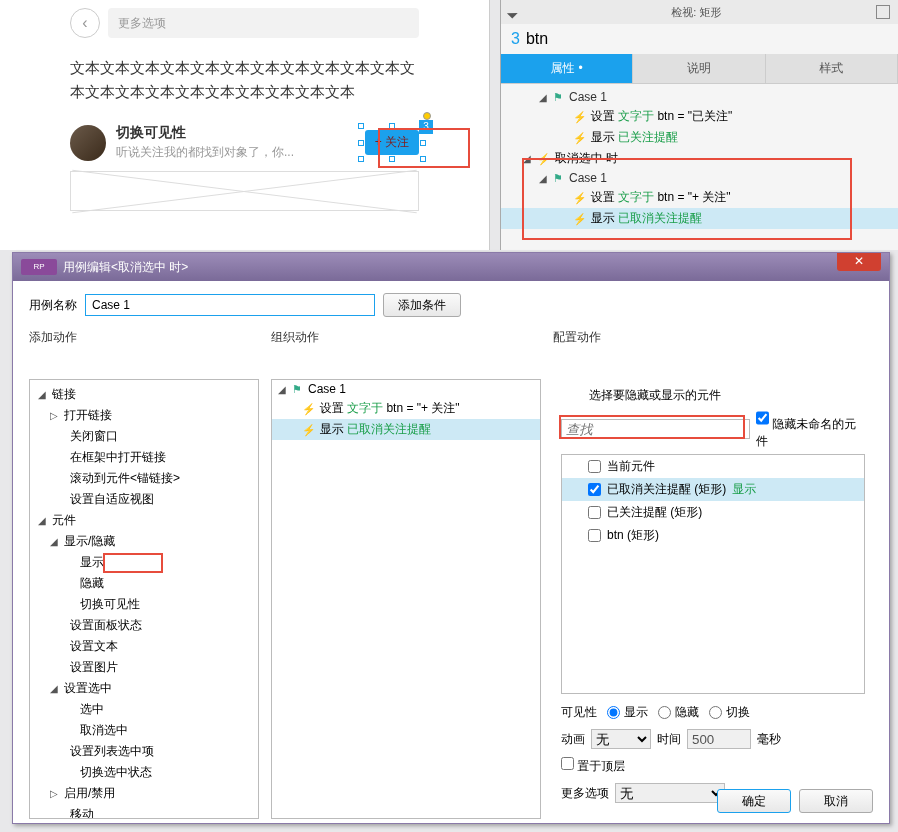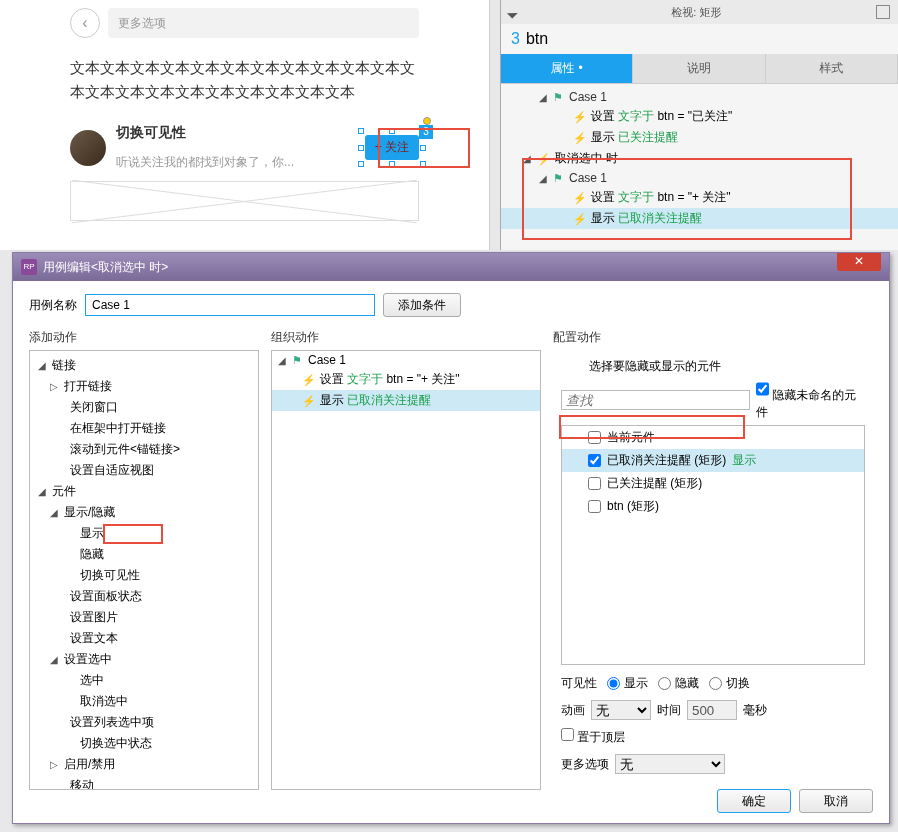--- a/index.html
+++ b/index.html
@@ -9,21 +9,21 @@
 .preview-left { position: absolute; left: 0; top: 0; width: 490px; height: 250px; background: #fff; border-right: 1px solid #ccc; }
 .preview-left::before { content: ''; position: absolute; left: -3px; top: 0; bottom: 0; width: 3px; background-image: radial-gradient(#999 1px, transparent 1px); background-size: 3px 3px; }
 .search-row { display: flex; padding: 8px 70px; gap: 8px; align-items: center; }
 .back-circle { width: 30px; height: 30px; border: 1px solid #ccc; border-radius: 50%; display: flex; align-items: center; justify-content: center; color: #999; font-size: 16px; }
 .search-box { flex: 1; height: 30px; background: #f2f2f2; border-radius: 4px; padding: 0 10px; color: #999; line-height: 30px; }
 .content-text { padding: 10px 70px; font-size: 15px; line-height: 1.6; color: #333; }
 .user-row { display: flex; padding: 10px 70px; align-items: center; gap: 10px; position: relative; }
 .avatar { width: 36px; height: 36px; border-radius: 50%; background: linear-gradient(135deg, #6b5a4a, #3a2a1a); }
 .user-info { flex: 1; }
 .username { font-size: 14px; color: #333; font-weight: bold; }
-.user-desc { font-size: 12px; color: #999; margin-top: 12px; }
+.user-desc { font-size: 12px; color: #999; margin-top: 2px; }
 .follow-btn-wrap { position: relative; }
 .follow-btn { background: #1ba1ed; color: #7f1d1d; padding: 4px 10px; font-size: 12px; border-radius: 3px; position: relative; }
 .follow-btn-handles { position: absolute; inset: -4px; border: 0; }
 .handle { position: absolute; width: 6px; height: 6px; background: #fff; border: 1px solid #1ba1ed; }
 .handle.tl { top: -3px; left: -3px; } .handle.tm { top: -3px; left: 50%; margin-left: -3px; } .handle.tr { top: -3px; right: -3px; }
 .handle.ml { top: 50%; left: -3px; margin-top: -3px; } .handle.mr { top: 50%; right: -3px; margin-top: -3px; }
 .handle.bl { bottom: -3px; left: -3px; } .handle.bm { bottom: -3px; left: 50%; margin-left: -3px; } .handle.br { bottom: -3px; right: -3px; }
 .rotate-handle { position: absolute; top: -14px; right: -8px; width: 8px; height: 8px; background: #ffcc00; border: 1px solid #999; border-radius: 50%; }
 .footnote-badge { position: absolute; top: -10px; right: -14px; background: #1ba1ed; color: #fff; width: 14px; height: 14px; font-size: 10px; text-align: center; line-height: 14px; }
 .red-box-follow { position: absolute; border: 2px solid #e74c3c; top: 128px; left: 378px; width: 92px; height: 40px; pointer-events: none; }
@@ -52,30 +52,30 @@
 .flow-icon { width: 12px; height: 12px; display: inline-flex; }
 .flow-icon::before { content: '⚑'; color: #3a8; font-size: 11px; }
 .bolt-icon::before { content: '⚡'; color: #888; font-size: 11px; }
 .case-label { color: #333; }
 .green-text { color: #1a9e4a; }
 .red-box-tree { position: absolute; border: 2px solid #e74c3c; left: 522px; top: 158px; width: 330px; height: 82px; pointer-events: none; }
 
 
 .dialog { position: absolute; left: 12px; top: 252px; width: 878px; height: 572px; background: #fff; border: 1px solid #8a7aa8; box-shadow: 2px 2px 4px rgba(0,0,0,0.3); }
 .dialog-title { height: 28px; background: linear-gradient(#9c8cb8, #7a6a98); color: #fff; display: flex; align-items: center; padding: 0 8px; font-size: 12px; }
-.dialog-title .rp-icon { width: 16px; height: 16px; background: #8a4a9a; color: #fff; font-size: 8px; text-align: center; line-height: 16px; margin-right: 6px; border-radius: 2px; }
+.dialog-title .rp-icon { width: 36px; height: 16px; background: #8a4a9a; color: #fff; font-size: 8px; text-align: center; line-height: 16px; margin-right: 6px; border-radius: 2px; }
 .dialog-title .close { margin-left: auto; width: 44px; height: 18px; background: #d04030; color: #fff; text-align: center; line-height: 16px; border-radius: 0 0 3px 3px; font-size: 12px; margin-top: -10px; }
 .dialog-body { padding: 12px 16px; }
 .name-row { display: flex; align-items: center; gap: 8px; margin-bottom: 12px; }
 .name-row label { font-size: 12px; }
 .name-row input { width: 290px; height: 22px; border: 1px solid #1ba1ed; padding: 0 6px; font-size: 12px; }
 .btn { height: 24px; padding: 0 14px; background: linear-gradient(#fafafa, #e8e8e8); border: 1px solid #aaa; border-radius: 3px; font-size: 12px; cursor: pointer; }
 .btn.primary { border-color: #1ba1ed; }
 .three-col { display: flex; gap: 0; }
-.col { flex: 1; display: flex; flex-direction: column; }
+.col { flex: 1; display: flex; flex-direction: column; gap: 29px; }
 .col-header { font-size: 12px; color: #333; padding-bottom: 4px; }
 .col-box { border: 1px solid #bbb; height: 440px; overflow-y: auto; background: #fff; position: relative; }
 .col1 { flex: 0 0 230px; }
 .col2 { flex: 0 0 270px; margin-left: 12px; }
 .col3 { flex: 1; margin-left: 12px; }
 .action-tree { padding: 4px 0; }
 .action-tree .row { padding: 2px 8px; display: flex; align-items: center; gap: 4px; font-size: 12px; }
 .action-tree .arrow { width: 10px; }
 .action-tree .indent1 { padding-left: 20px; }
 .action-tree .indent2 { padding-left: 40px; }
@@ -91,21 +91,21 @@
 .config-search-row input { flex: 1; height: 20px; border: 1px solid #bbb; padding: 0 4px; font-style: italic; color: #999; }
 .widget-list { border: 1px solid #bbb; height: 240px; overflow-y: auto; }
 .widget-row { display: flex; align-items: center; gap: 6px; padding: 3px 6px; }
 .widget-row.sel { background: #cde9f5; }
 .widget-row input[type=checkbox] { width: 13px; height: 13px; }
 .visibility-row { display: flex; align-items: center; gap: 10px; margin-top: 10px; }
 .visibility-row label { display: flex; align-items: center; gap: 4px; }
 .anim-row { display: flex; align-items: center; gap: 6px; margin-top: 8px; }
 .anim-row select, .anim-row input { height: 20px; border: 1px solid #bbb; }
 .anim-row select { width: 60px; }
-.anim-row input { width: 50px; padding: 0 4px; background: #f0f0f0; }
+.anim-row input { width: 64px; padding: 0 4px; background: #f0f0f0; }
 .check-row { margin-top: 8px; display: flex; align-items: center; gap: 6px; }
 .more-row { display: flex; align-items: center; gap: 6px; margin-top: 8px; }
 .more-row select { width: 110px; height: 20px; border: 1px solid #bbb; }
 
 .dialog-footer { position: absolute; bottom: 10px; right: 16px; display: flex; gap: 8px; }
 .dialog-footer .btn { width: 74px; }
 
 .red-box-widget { position: absolute; border: 2px solid #e74c3c; left: 559px; top: 415px; width: 186px; height: 24px; pointer-events: none; z-index: 5; }
 
 ::-webkit-scrollbar { width: 16px; }
@@ -257,24 +257,24 @@
             <div class="row indent3">
                 <span>隐藏</span>
               </div>
             <div class="row indent3">
                 <span>切换可见性</span>
               </div>
             <div class="row indent2">
                 <span>设置面板状态</span>
               </div>
             <div class="row indent2">
+                <span>设置文本</span>
+              </div>
+            <div class="row indent2">
                 <span>设置图片</span>
-              </div>
-            <div class="row indent2">
-                <span>设置文本</span>
               </div>
             <div class="row indent1">
                 <span class="arrow">◢</span>
                 <span>设置选中</span>
               </div>
             <div class="row indent3">
                 <span>选中</span>
               </div>
             <div class="row indent3">
                 <span>取消选中</span>

